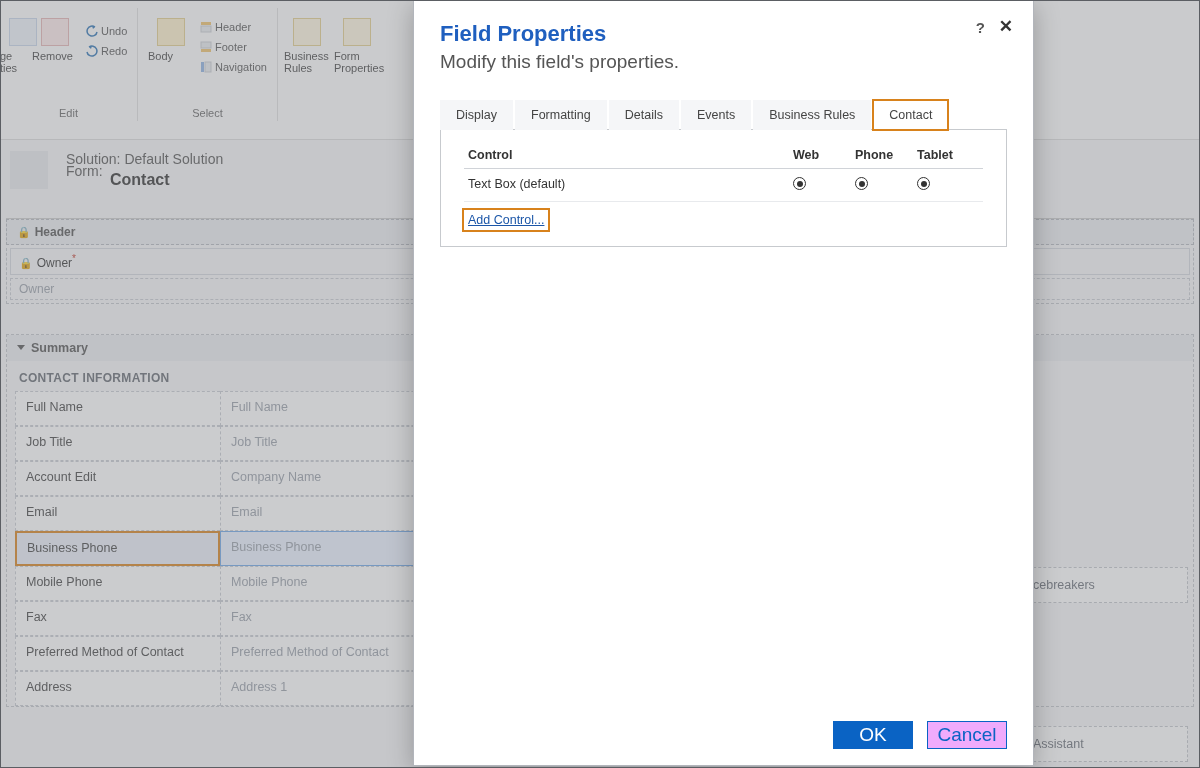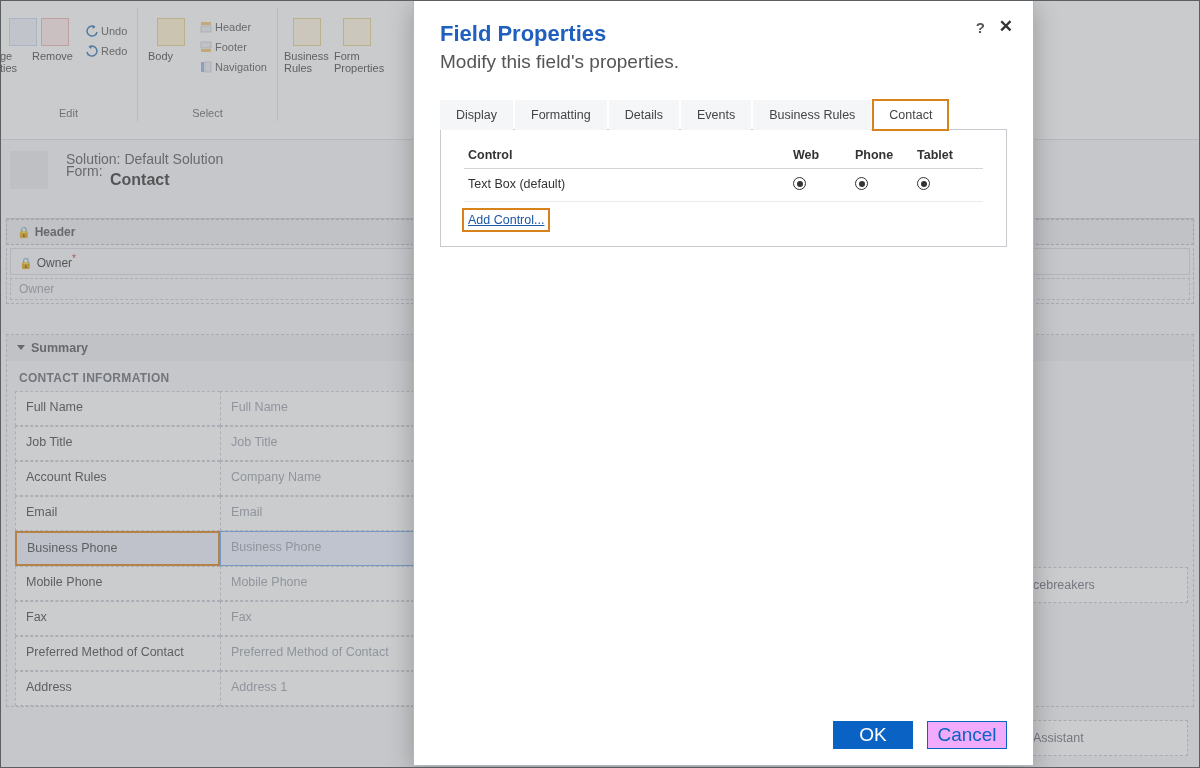--- a/index.html
+++ b/index.html
@@ -34,21 +34,21 @@
   .summary-head .caret{display:inline-block; width:0; height:0; border-left:4px solid transparent; border-right:4px solid transparent; border-top:5px solid #555; margin-right:6px; vertical-align:2px;}
   .ci-title  { font-weight:700; color:#656a72; font-size:12px; padding:10px 12px 6px; letter-spacing:.3px;}
   .form-table{width:490px; margin:0 8px;}
   .ft-row{display:flex; height:35px;}
   .ft-label{width:205px; border:1px dashed #c9ccd2; border-right:none; padding:8px 10px; font-size:12.5px; color:#444; background:#fff;}
   .ft-val  {flex:1; border:1px dashed #c9ccd2; padding:8px 10px; font-size:12.5px; color:#9aa0aa; background:#fff;}
   .ft-row.sel .ft-label{border:2px solid #d8821c; background:#eaeef8;}
   .ft-row.sel .ft-val{border:1px solid #6fa8e8; background:#eaf2ff;}
 
   .side-pan{position:absolute; right:6px; top:348px; width:170px; border:1px dashed #c3c6cc; padding:10px 14px; color:#6a6f78; font-size:12.5px; background:#fff;}
-  .side-pan2{position:absolute; right:6px; bottom:10px; width:170px; border:1px dashed #c3c6cc; padding:10px 14px; color:#6a6f78; font-size:12.5px; background:#fff;}
+  .side-pan2{position:absolute; right:6px; bottom:4px; width:170px; border:1px dashed #c3c6cc; padding:10px 14px; color:#6a6f78; font-size:12.5px; background:#fff;}
 
   .dimmer{position:absolute; inset:0; background:rgba(130,133,138,.42);}
 
   
   .dialog{position:absolute; left:413px; top:0; width:621px; height:766px; background:#fff; border:1px solid #b2b5bb; box-shadow:0 6px 24px rgba(0,0,0,.25);}
   .dlg-pad{padding:20px 26px 0;}
   .dlg-title{font-size:22px; color:#1f5fbf; font-weight:700;}
   .dlg-sub  {font-size:19px; color:#555; margin-top:4px;}
   .dlg-help {position:absolute; right:48px; top:18px; font-weight:700; color:#555; font-size:15px; cursor:pointer;}
   .dlg-close{position:absolute; right:20px; top:15px; font-weight:700; color:#333; font-size:17px; cursor:pointer;}
@@ -176,21 +176,21 @@
       <div class="form-table" id="ftable">
           <div class="ft-row">
             <div class="ft-label">Full Name</div>
             <div class="ft-val">Full Name</div>
           </div>
           <div class="ft-row">
             <div class="ft-label">Job Title</div>
             <div class="ft-val">Job Title</div>
           </div>
           <div class="ft-row">
-            <div class="ft-label">Account Rules</div>
+            <div class="ft-label">Account Edit</div>
             <div class="ft-val">Company Name</div>
           </div>
           <div class="ft-row">
             <div class="ft-label">Email</div>
             <div class="ft-val">Email</div>
           </div>
           <div class="ft-row sel">
             <div class="ft-label">Business Phone</div>
             <div class="ft-val">Business Phone</div>
           </div>

